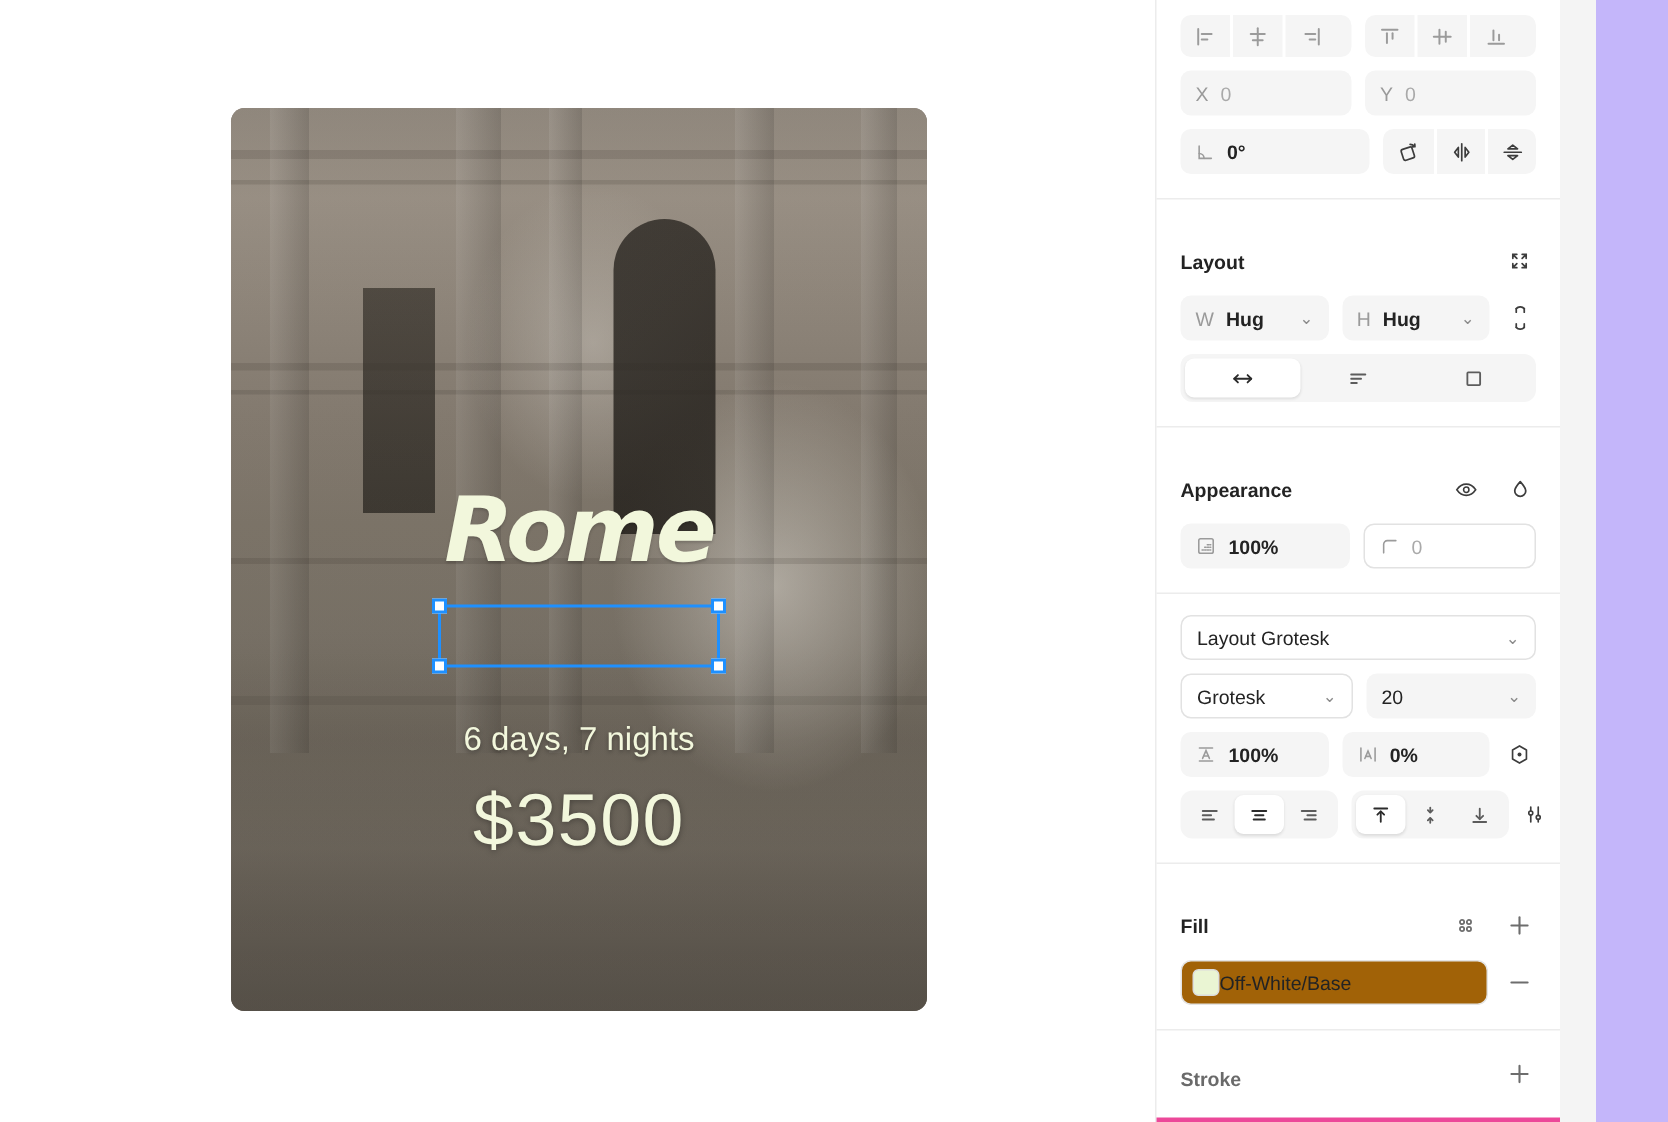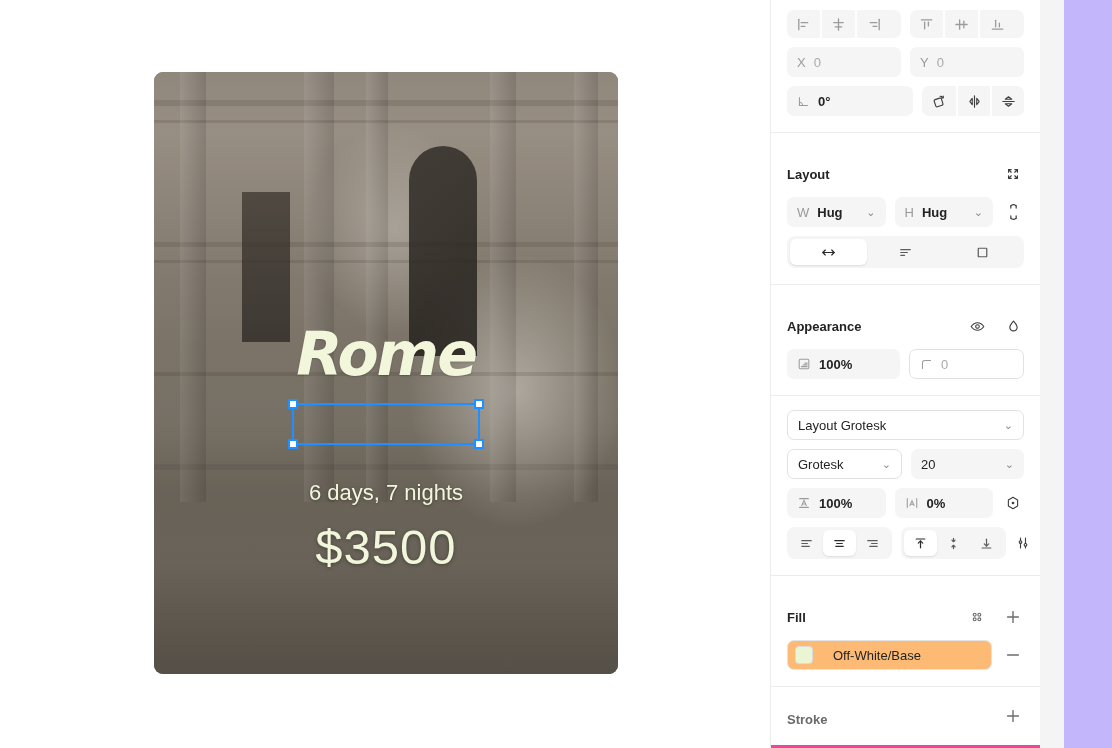--- a/index.html
+++ b/index.html
@@ -172,23 +172,23 @@
     border-radius:6px; cursor:pointer;
   }
   .lay-modes .m.active { background:#ffffff; box-shadow:0 1px 2px rgba(0,0,0,.10); }
 
   .t-seg { display:flex; background:#f5f5f5; border-radius:8px; padding:3px; }
   .t-seg .m { width:33px; height:26px; display:flex; align-items:center; justify-content:center; border-radius:6px; cursor:pointer; }
   .t-seg .m.active { background:#ffffff; box-shadow:0 1px 2px rgba(0,0,0,.10); }
 
   .fill-row { display:flex; align-items:center; gap:10px; }
   .fill-chip {
-    flex:1; display:flex; align-items:center; gap:20px;
+    flex:1; display:flex; align-items:center; gap:0;
     height:30px; padding:0 10px 0 7px;
-    border:1px solid #e4e4e4; border-radius:7px; background:#fdba74;
+    border:1px solid #e4e4e4; border-radius:7px; background:#a16207;
   }
   .swatch { width:18px; height:18px; border-radius:4px; border:1px solid #dcdcdc; }
   .fill-name { font-size:13px; color:#232323; }
 
   .collapsed {
     display:flex; align-items:flex-end; justify-content:space-between;
     padding: 18px 16px; border-bottom:7px solid #ec4899;
   }
   svg { display:block; }
 </style>

